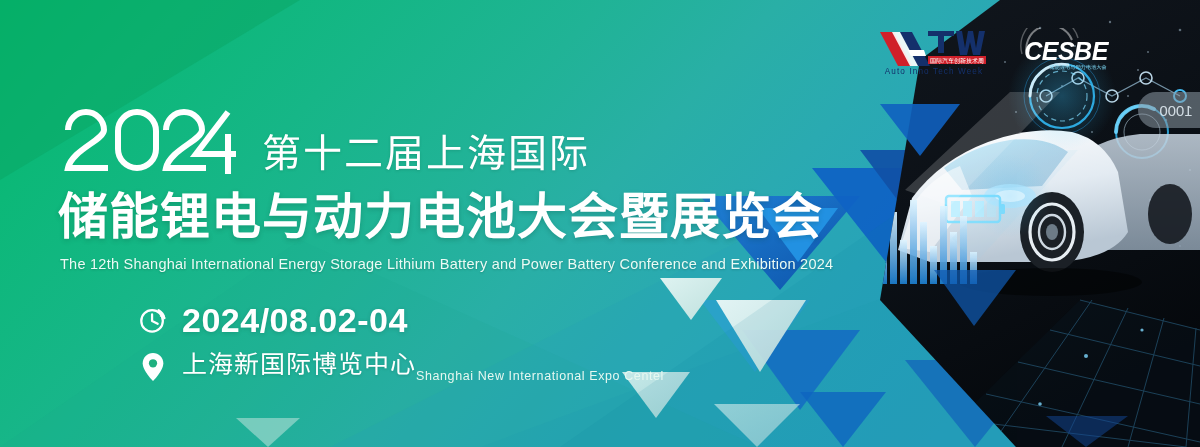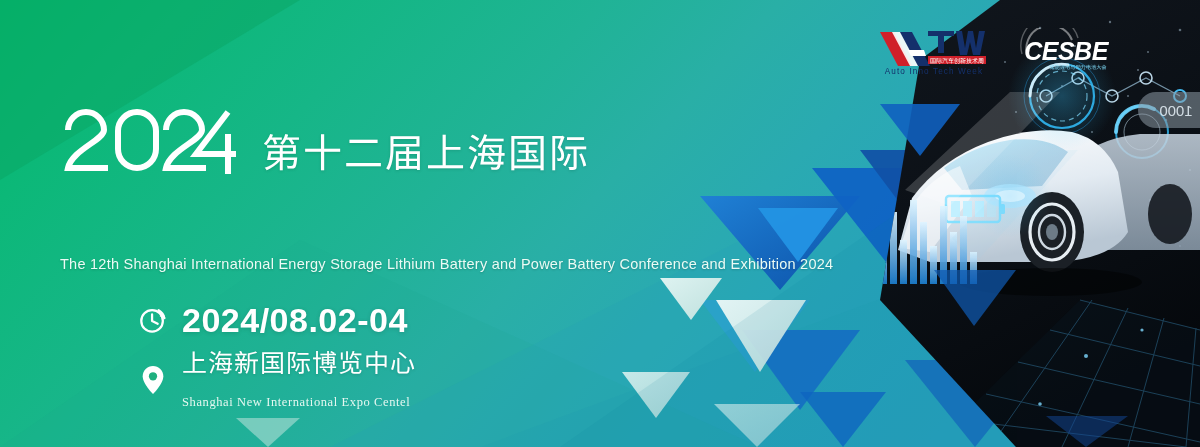--- a/index.html
+++ b/index.html
@@ -100,21 +100,21 @@
     color:#ffffff;
     font-size:34px;
     font-weight:700;
     line-height:1;
     letter-spacing:.5px;
     white-space:nowrap;
     text-shadow:0 1px 4px rgba(0,60,40,.2);
     text-align:center;
   }
 
-  .venue-stack { display:flex; flex-direction:column;font-family:Liberation Serif, serif; }
+  .venue-stack { display:flex; flex-direction:row; }
   .venue-cn {
     color:#ffffff;
     font-size:25px;
     font-weight:500;
     line-height:1.05;
     letter-spacing:1px;
     white-space:nowrap;
     text-shadow:0 1px 3px rgba(0,60,40,.2);
   }
   .venue-en {
@@ -392,20 +392,21 @@
 
           <path d="M104,24 A18,18 0 0 1 140,24 C140,34 108,44 104,62 L144,62"></path>
 
           <path d="M166,6 L134,48 L174,48"></path>
           <path d="M166,28 L166,68"></path>
         </g>
       </svg>
       <div class="edition">第十二届上海国际</div>
     </div>
 
+    <div class="headline">储能锂电与动力电池大会暨展览会</div>
 
     <div class="subtitle-en">The 12th Shanghai International Energy Storage Lithium Battery and Power Battery Conference and Exhibition 2024</div>
 
     <div class="info">
 
       <div class="info-row">
         <svg class="ic clock" viewBox="0 0 32 32">
           <circle cx="15" cy="17" r="11.5" fill="none" stroke="#ffffff" stroke-width="2.4"></circle>
           <path d="M15,10 L15,17 L21,20" fill="none" stroke="#ffffff" stroke-width="2.4" stroke-linecap="round" stroke-linejoin="round"></path>
           <path d="M22,5.5 A12,12 0 0 1 28,14" fill="none" stroke="#ffffff" stroke-width="2.4" stroke-linecap="round"></path>

